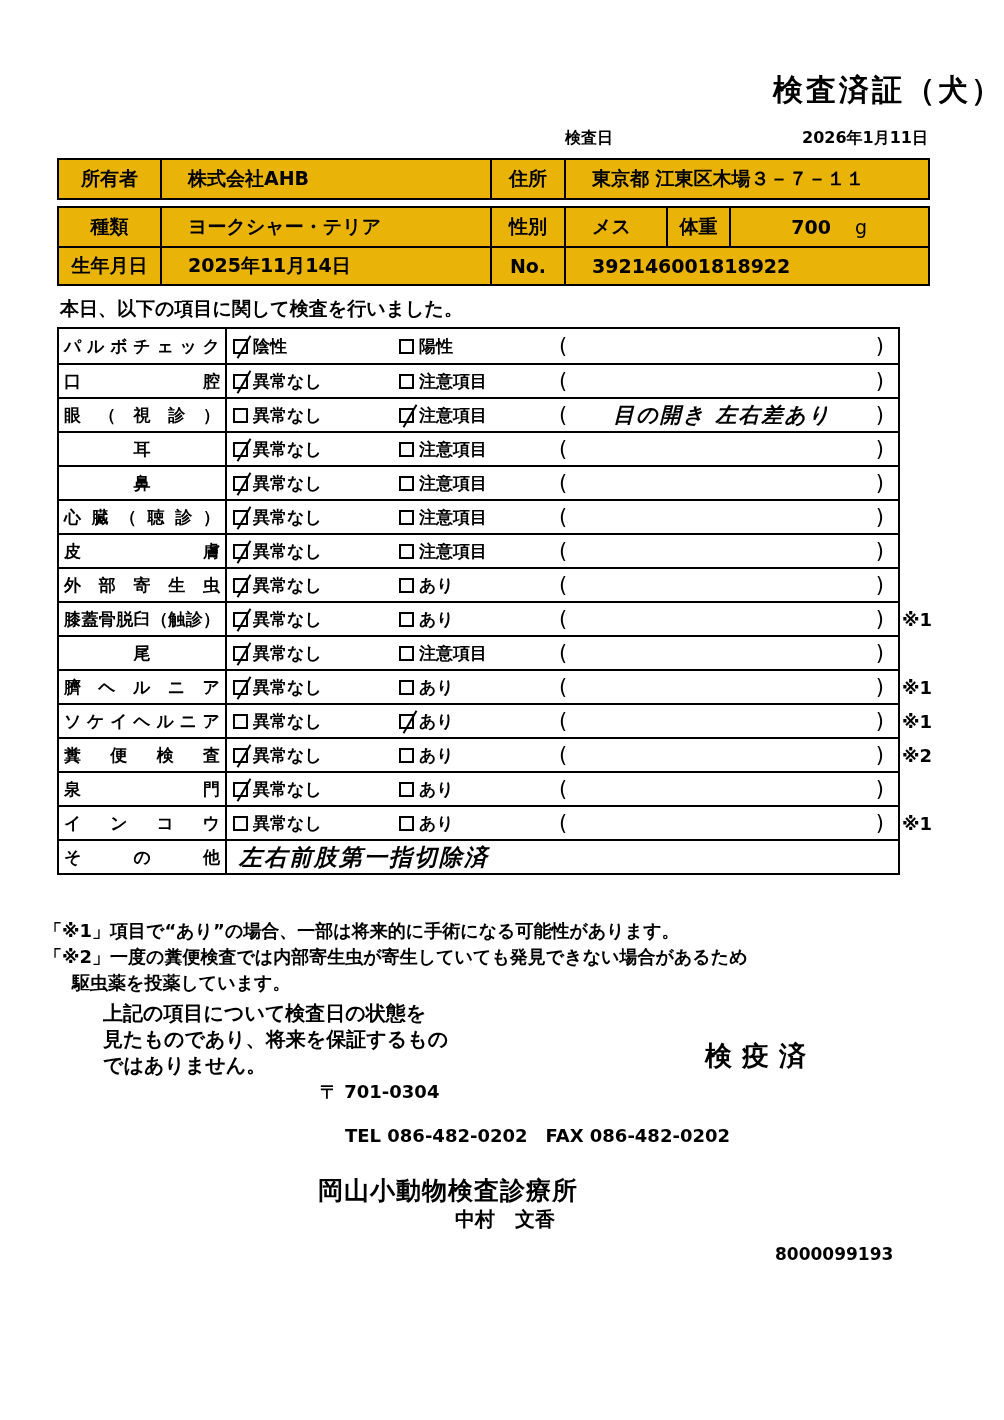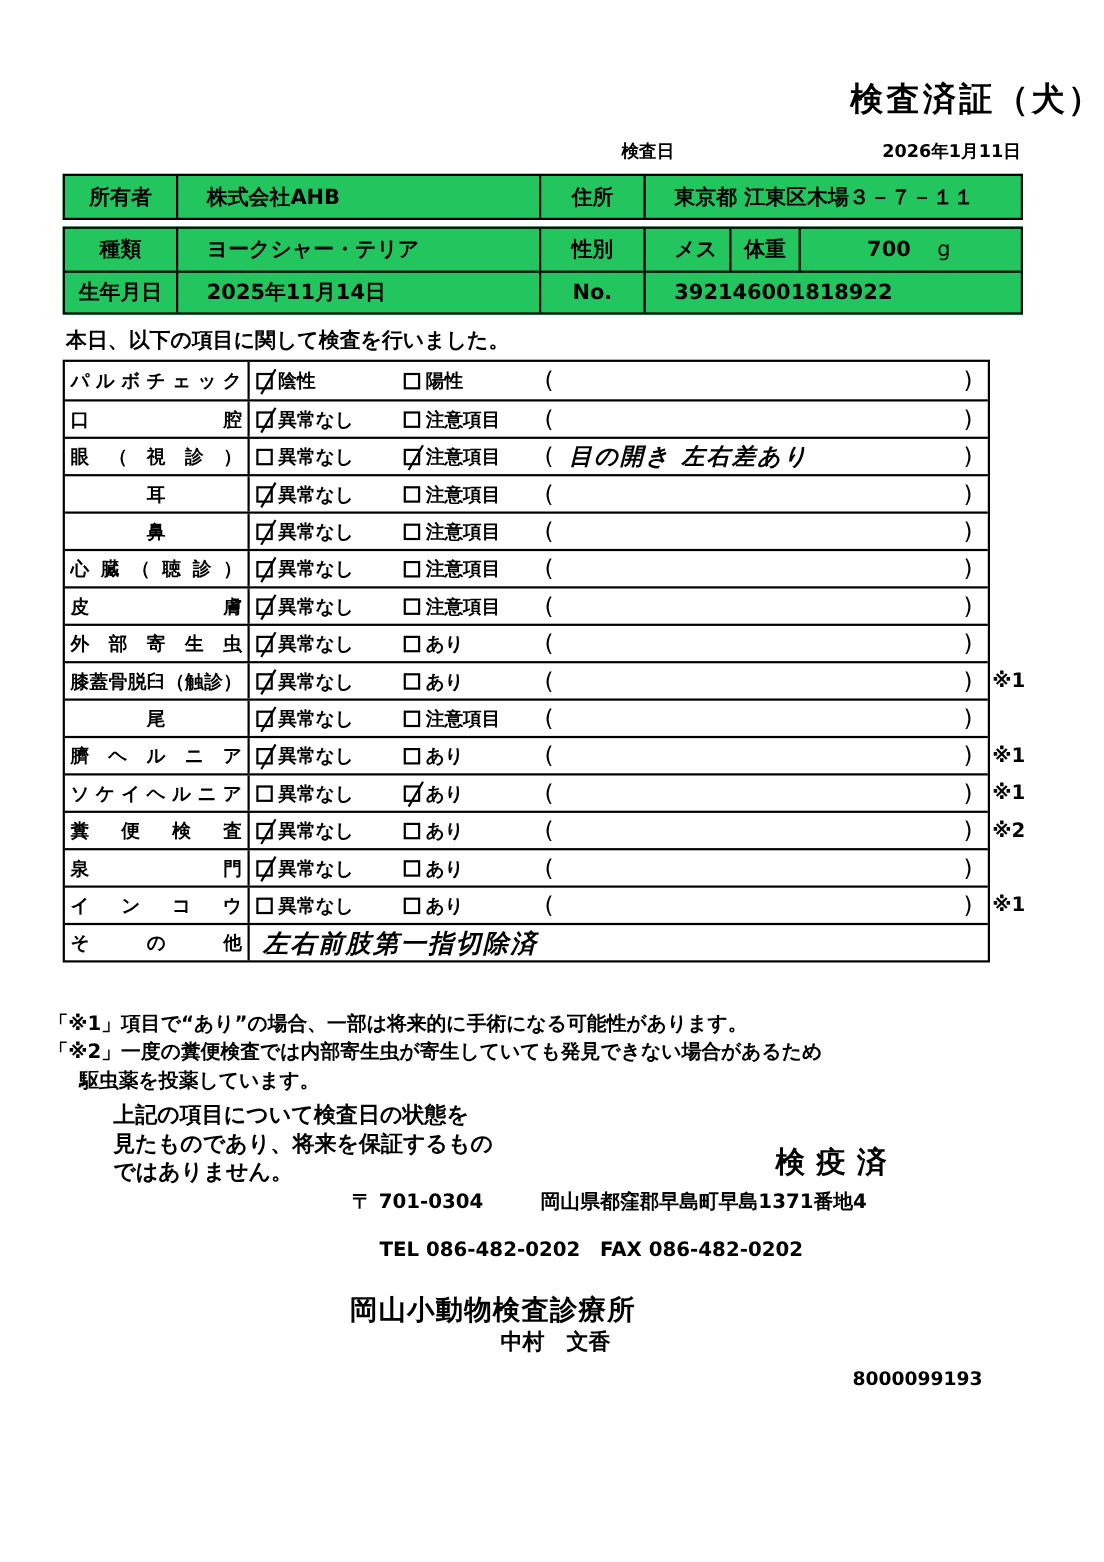--- a/index.html
+++ b/index.html
@@ -16,46 +16,46 @@
     position:absolute; top:70px; left:0; width:100%;
     text-align:right; font-size:30px; letter-spacing:3px;
   }
   .date-row {
     position:absolute; top:128px; left:57px; width:873px;
     display:flex; align-items:center; font-size:16px;
   }
   .date-label { margin-left:508px; }
   .date-value { margin-left:auto; margin-right:2px; }
 
-  .tbl { position:absolute; left:57px; width:873px; border:2px solid #000; background:#22c55e; }
+  .tbl { position:absolute; left:57px; width:873px; border:2px solid #000; background:#eab308; }
   .trow { display:flex; height:38px; }
   .trow + .trow { border-top:2px solid #000; }
   .cell { display:flex; align-items:center; border-right:2px solid #000; font-size:19px; overflow:hidden; white-space:nowrap; }
   .cell.last { border-right:none; }
   .cell.label { justify-content:center; }
   .cell.value { padding-left:26px; }
-  .w103{width:103px;flex:none;} .w330{width:330px;flex:none;} .w95{width:95px;flex:none;}
-  .w345{width:345px;flex:none;} .w90{width:78px;flex:none;} .w63{width:63px;flex:none;} .w192{width:192px;flex:none;}
+  .w103{width:103px;flex:none;} .w330{width:330px;flex:none;} .w95{width:74px;flex:none;}
+  .w345{width:345px;flex:none;} .w90{width:102px;flex:none;} .w63{width:63px;flex:none;} .w192{width:192px;flex:none;}
   .owner { top:158px; }
   .pet   { top:206px; }
   .weight { justify-content:flex-end; padding-right:56px; padding-left:0; }
   .weight .unit { margin-left:24px; font-weight:normal; }
 
   .intro { position:absolute; top:296px; left:60px; font-size:19px; }
 
   .check-table { position:absolute; top:327px; left:57px; width:843px; border:2px solid #000; background:#fff; }
   .crow { display:flex; height:34px; position:relative; }
   .crow + .crow { border-top:2px solid #000; }
   .cname {
     width:168px; flex:none; border-right:2px solid #000;
     display:flex; align-items:center; justify-content:space-between;
     padding:0 5px; font-size:17px;
   }
   .cname.single { justify-content:center; }
-  .ccontent { flex:1; display:flex; align-items:center; padding-left:6px; }
+  .ccontent { flex:1; display:flex; align-items:center; padding-left:6px;gap:32px; }
   .ccontent.other { padding-left:12px; }
   .cgroup { display:flex; align-items:center; width:134px; flex:none; }
   .cgroup.second { width:128px; }
   .cb {
     width:15px; height:15px; border:2px solid #000;
     display:inline-block; position:relative; margin-right:5px; flex:none;
   }
   .cb.checked::after {
     content:''; position:absolute; left:8px; top:-7px;
     width:2px; height:26px; background:#000; transform:rotate(30deg);
@@ -468,21 +468,20 @@
   <div class="disclaimer">
     <div>上記の項目について検査日の状態を</div>
     <div>見たものであり、将来を保証するもの</div>
     <div>ではありません。</div>
   </div>
   <div class="stamp">検疫済</div>
 </div>
 
 <div class="postal-row">
   <span class="postal">〒 701-0304</span>
-  <span class="addr">岡山県都窪郡早島町早島1371番地4</span>
 </div>
 
 <div class="tel-row">TEL 086-482-0202　FAX 086-482-0202</div>
 
 <div class="clinic-name">岡山小動物検査診療所</div>
 
 <div class="vet-name">中村　文香</div>
 
 <div class="serial">8000099193</div>
 

